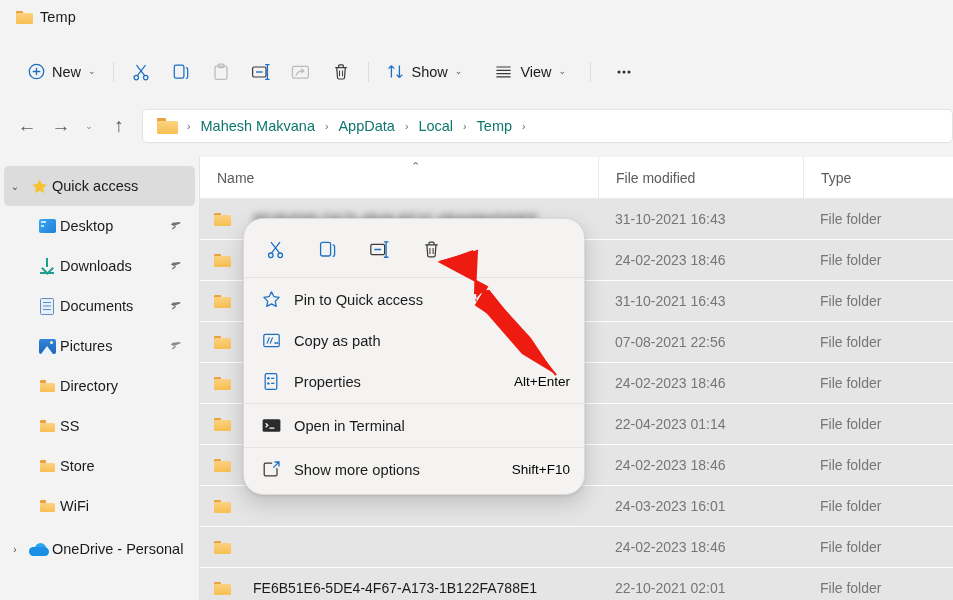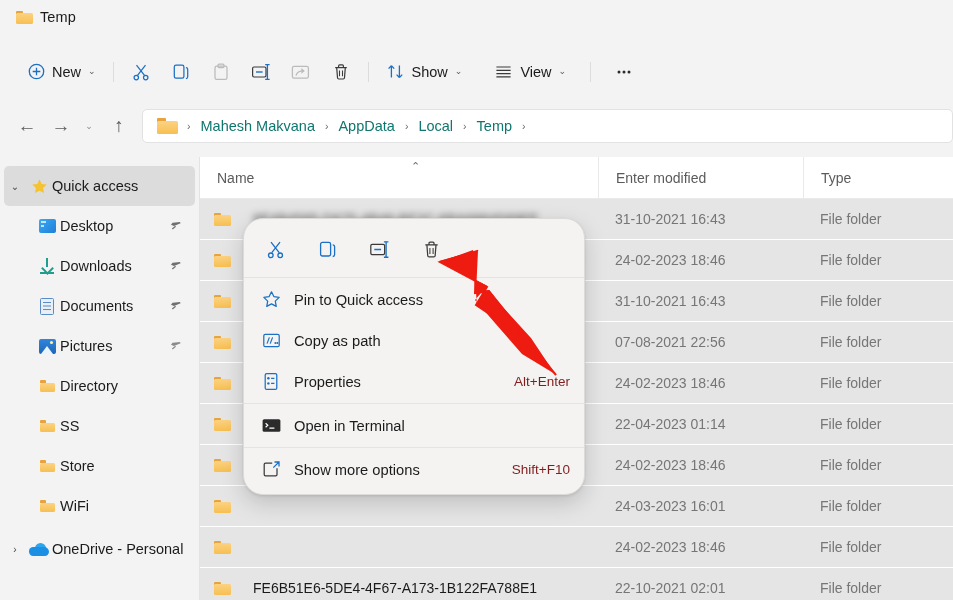--- a/index.html
+++ b/index.html
@@ -174,21 +174,21 @@
   }
   .ctx-iconrow { display: flex; align-items: center; height: 54px; padding-left: 14px; gap: 18px; }
   .ctx-ibtn { width: 34px; height: 34px; border-radius: 5px; display: flex; align-items: center; justify-content: center; }
   .ctx-div { height: 1px; background: #e4e3e2; margin: 1px 0; }
   .ctx-item {
     height: 41px; display: flex; align-items: center; padding: 0 14px 0 14px;
     position: relative;
   }
   .ctx-item .ci { width: 26px; flex: 0 0 26px; display: flex; align-items: center; justify-content: center; }
   .ctx-item .cl { font-size: 14.7px; color: #1b1b1b; margin-left: 10px; white-space: nowrap; }
-  .ctx-item .ck { margin-left: auto; font-size: 13.5px; color: #7f1d1d; text-align: center; }
+  .ctx-item .ck { margin-left: auto; font-size: 13.5px; color: #000000; text-align: center; }
 
   
   .arrow-svg { position: absolute; left: 425px; top: 248px; width: 150px; height: 140px; pointer-events: none; }
 </style>
 </head>
 <body>
 
 <div id="app">
 
   <div class="titlebar">
@@ -446,21 +446,21 @@
   </div>
 
   <div class="filepane">
 
     <div class="colhdr">
       <div class="col col-name">
         <span>Name</span>
         <span class="sortcaret">⌃</span>
       </div>
       <div class="col col-date">
-        <span>Enter modified</span>
+        <span>File modified</span>
       </div>
       <div class="col col-type">
         <span>Type</span>
       </div>
     </div>
 
     <div class="rows">
       <div class="frow">
         <div class="c-name">
           <span class="folder">

